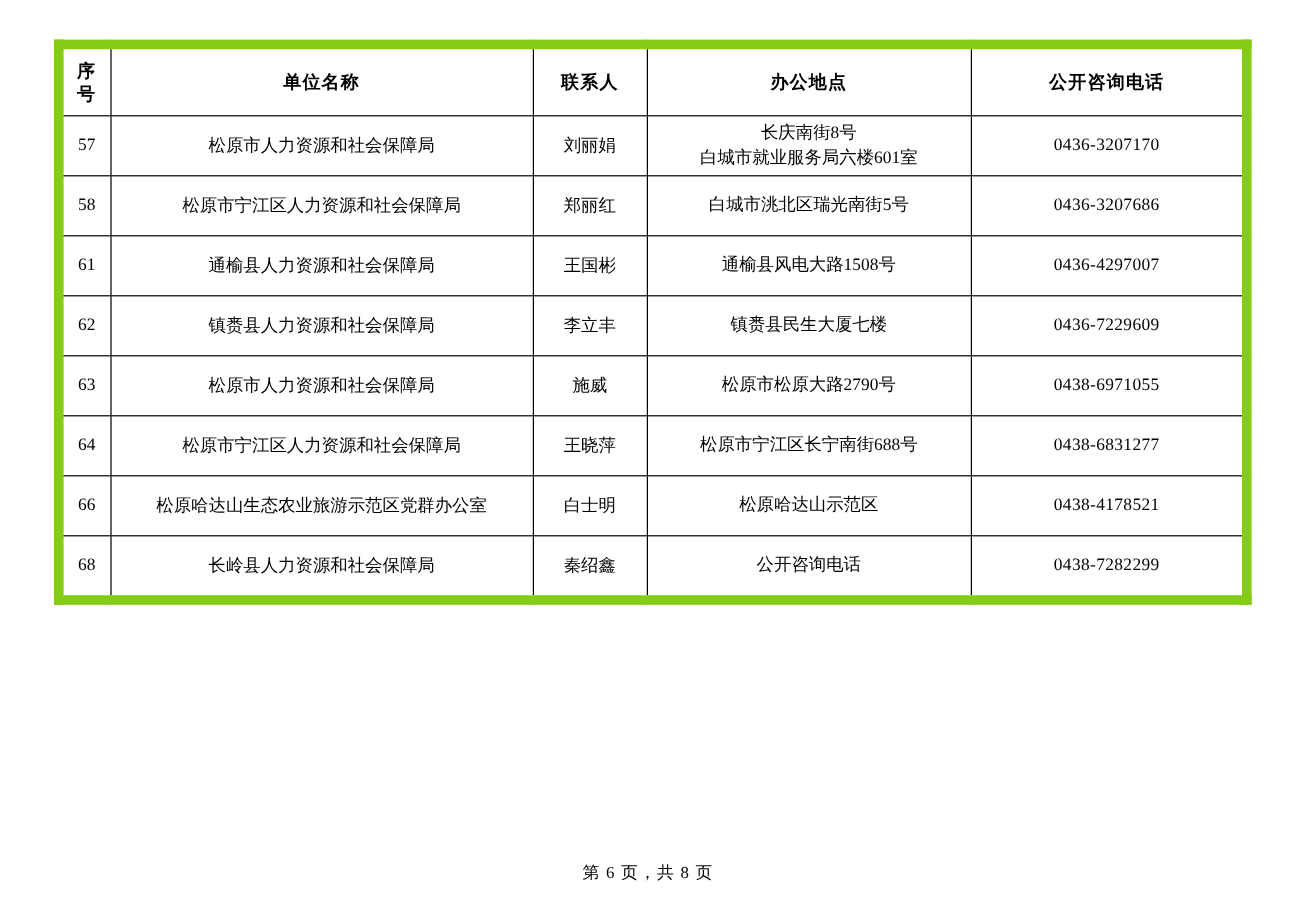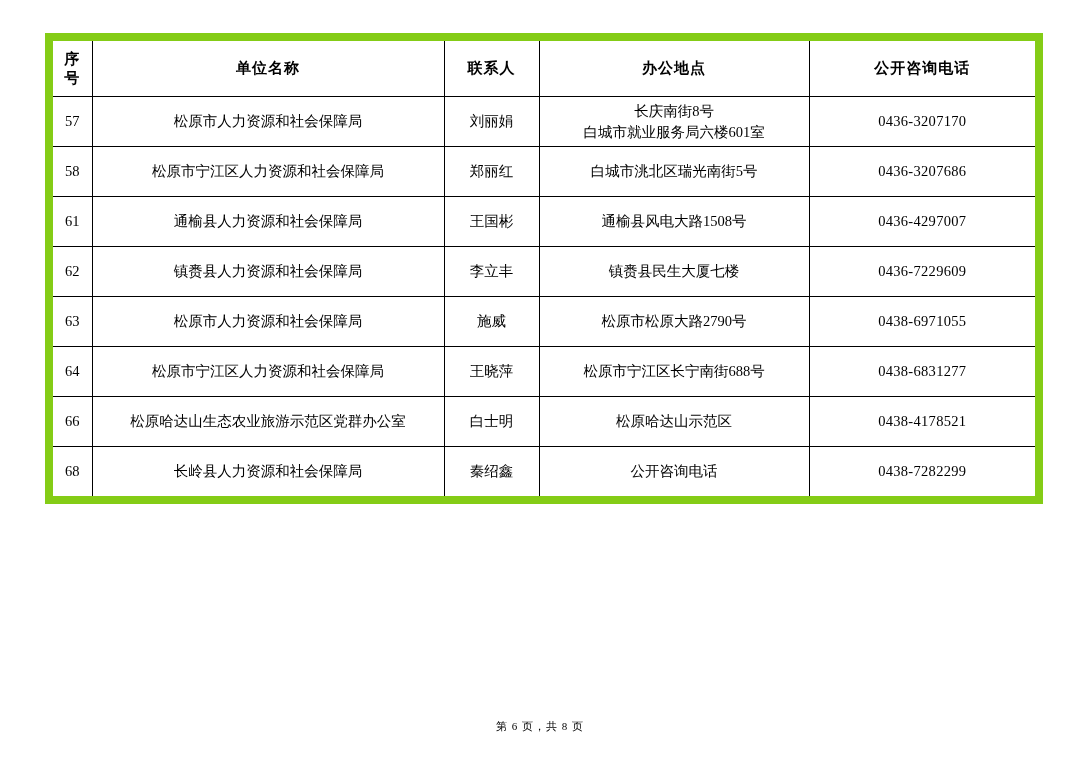--- a/index.html
+++ b/index.html
@@ -53,21 +53,21 @@
   .cell-phone {
     font-family: "Liberation Serif", "DejaVu Serif", serif;
     letter-spacing: 0.3px;
   }
   .page-footer {
     position: absolute;
     left: 0;
     top: 719px;
     width: 100%;
     text-align: center;
-    font-size: 11px;
+    font-size: 14px;
     letter-spacing: 1px;
   }
 </style>
 </head>
 <body>
 
 <table class="doc-table">
   <colgroup>
     <col class="col-no">
     <col class="col-unit">

